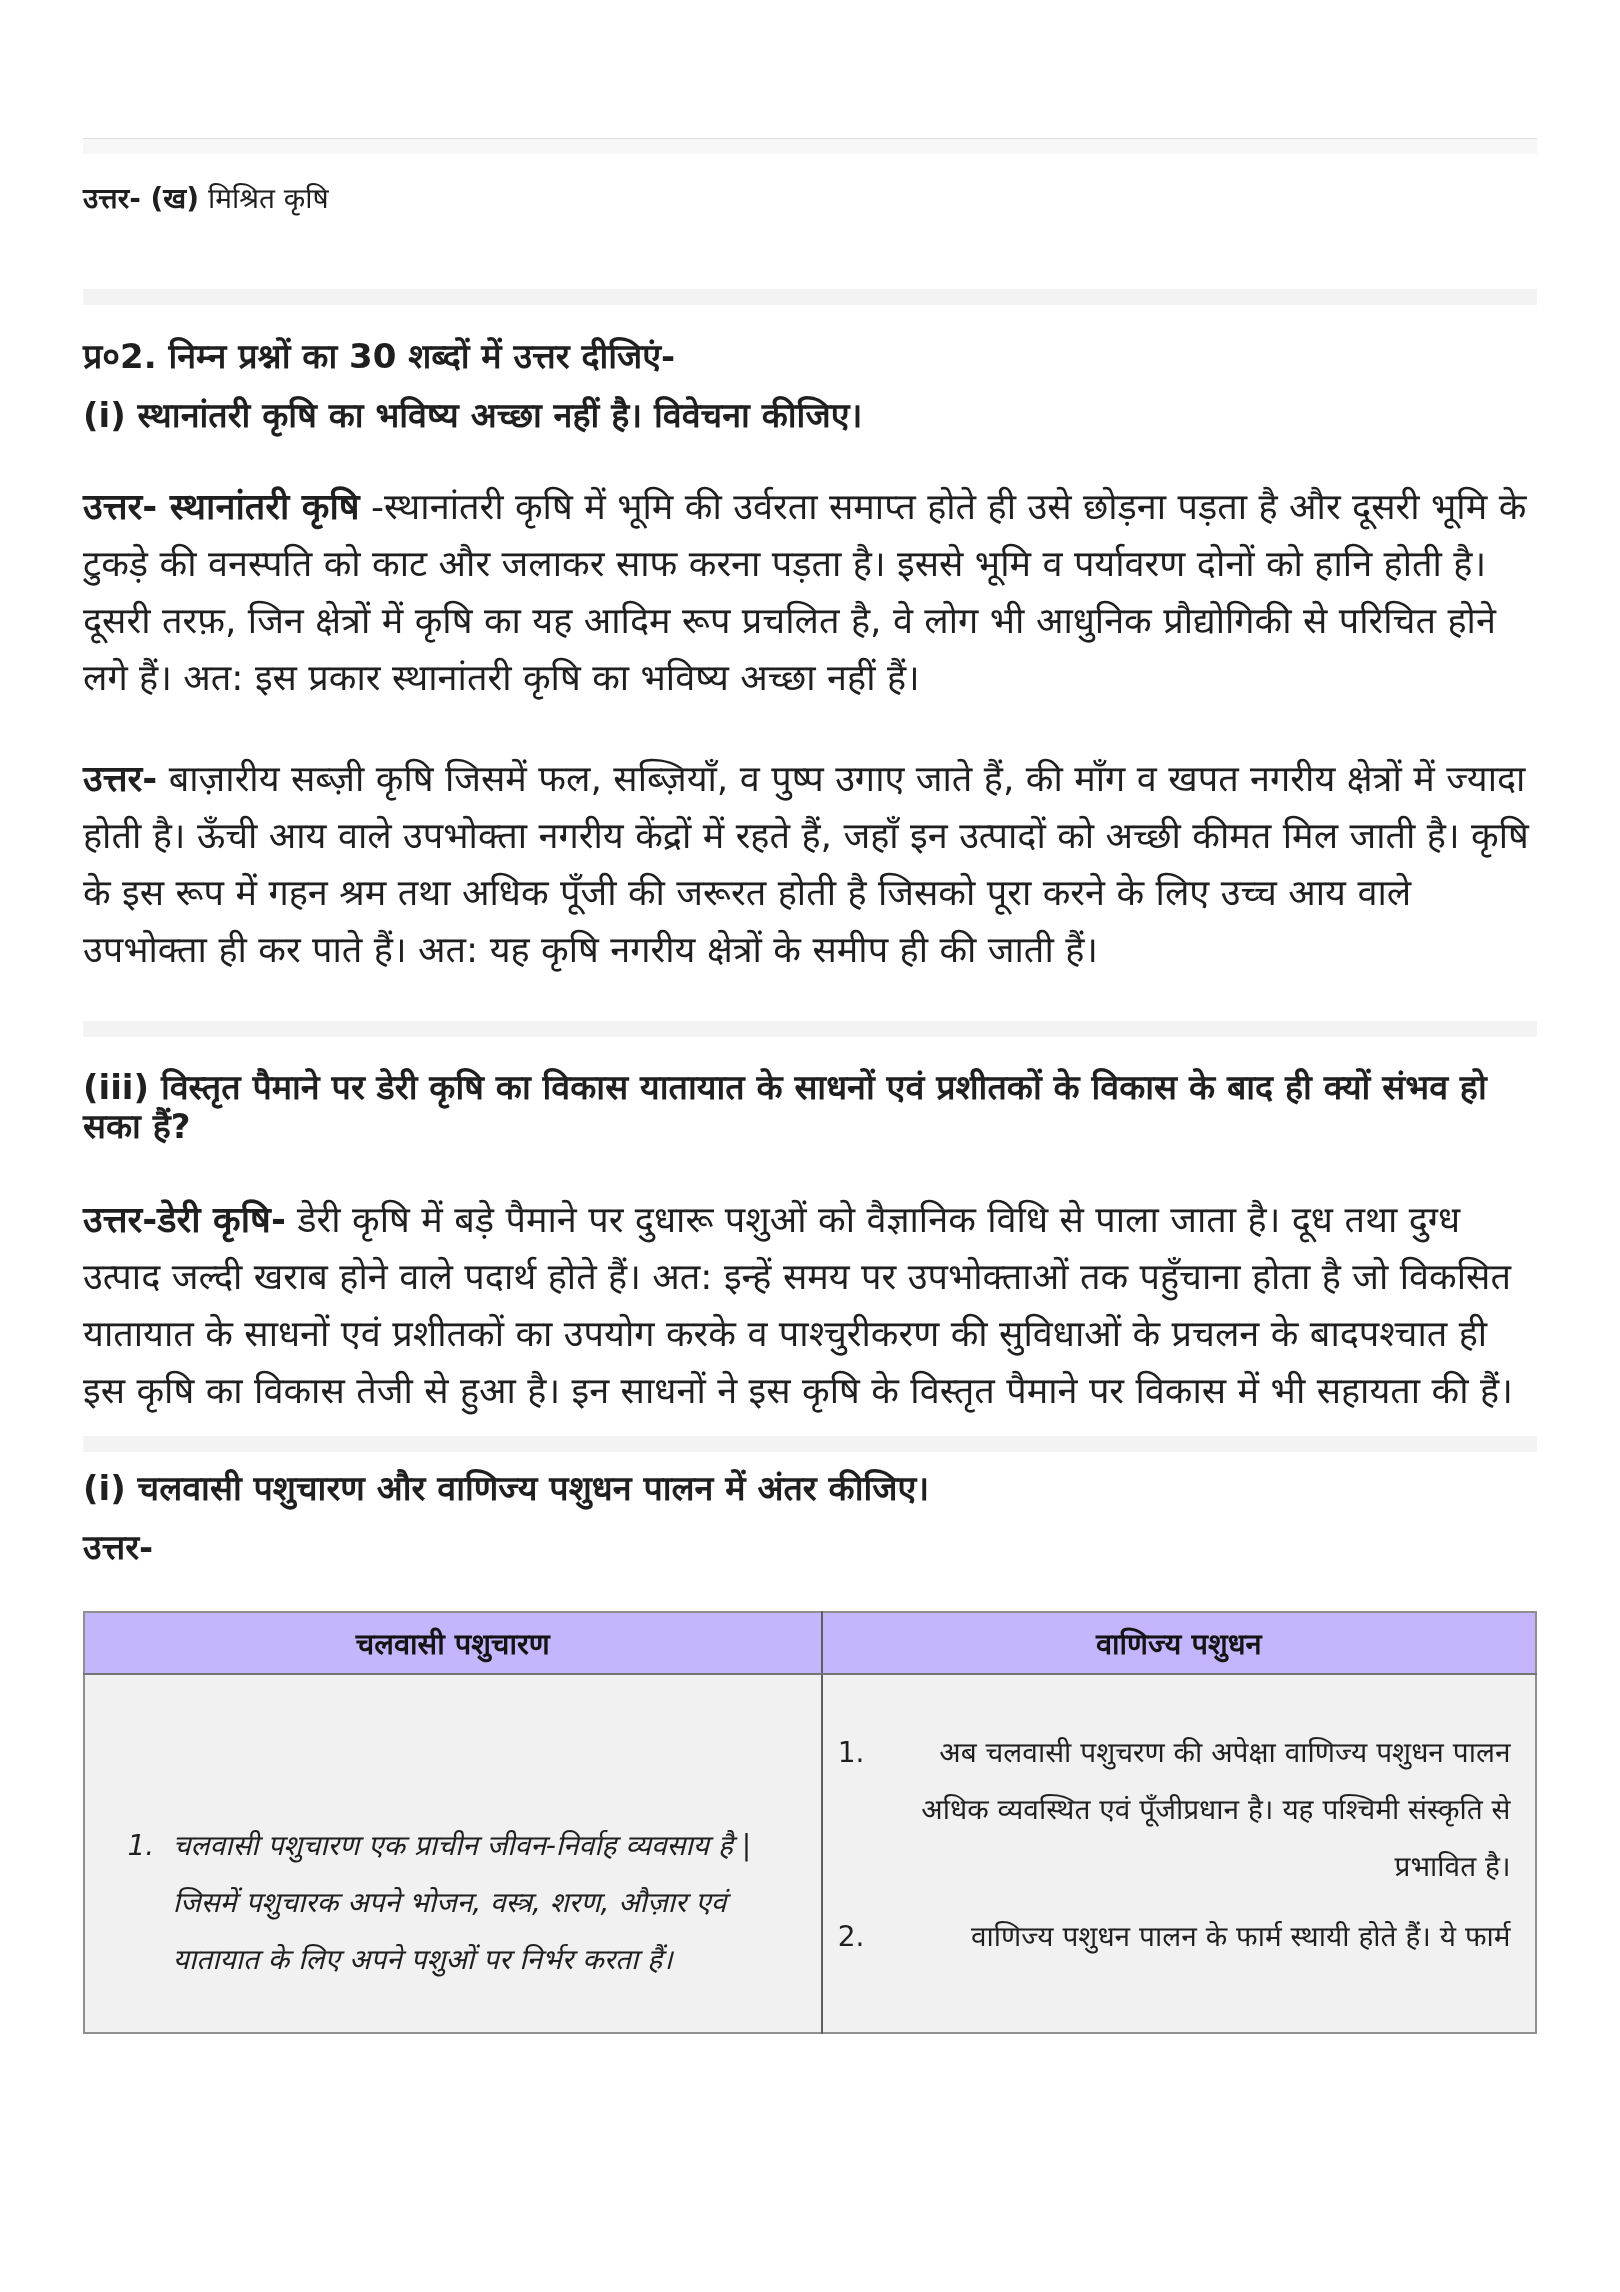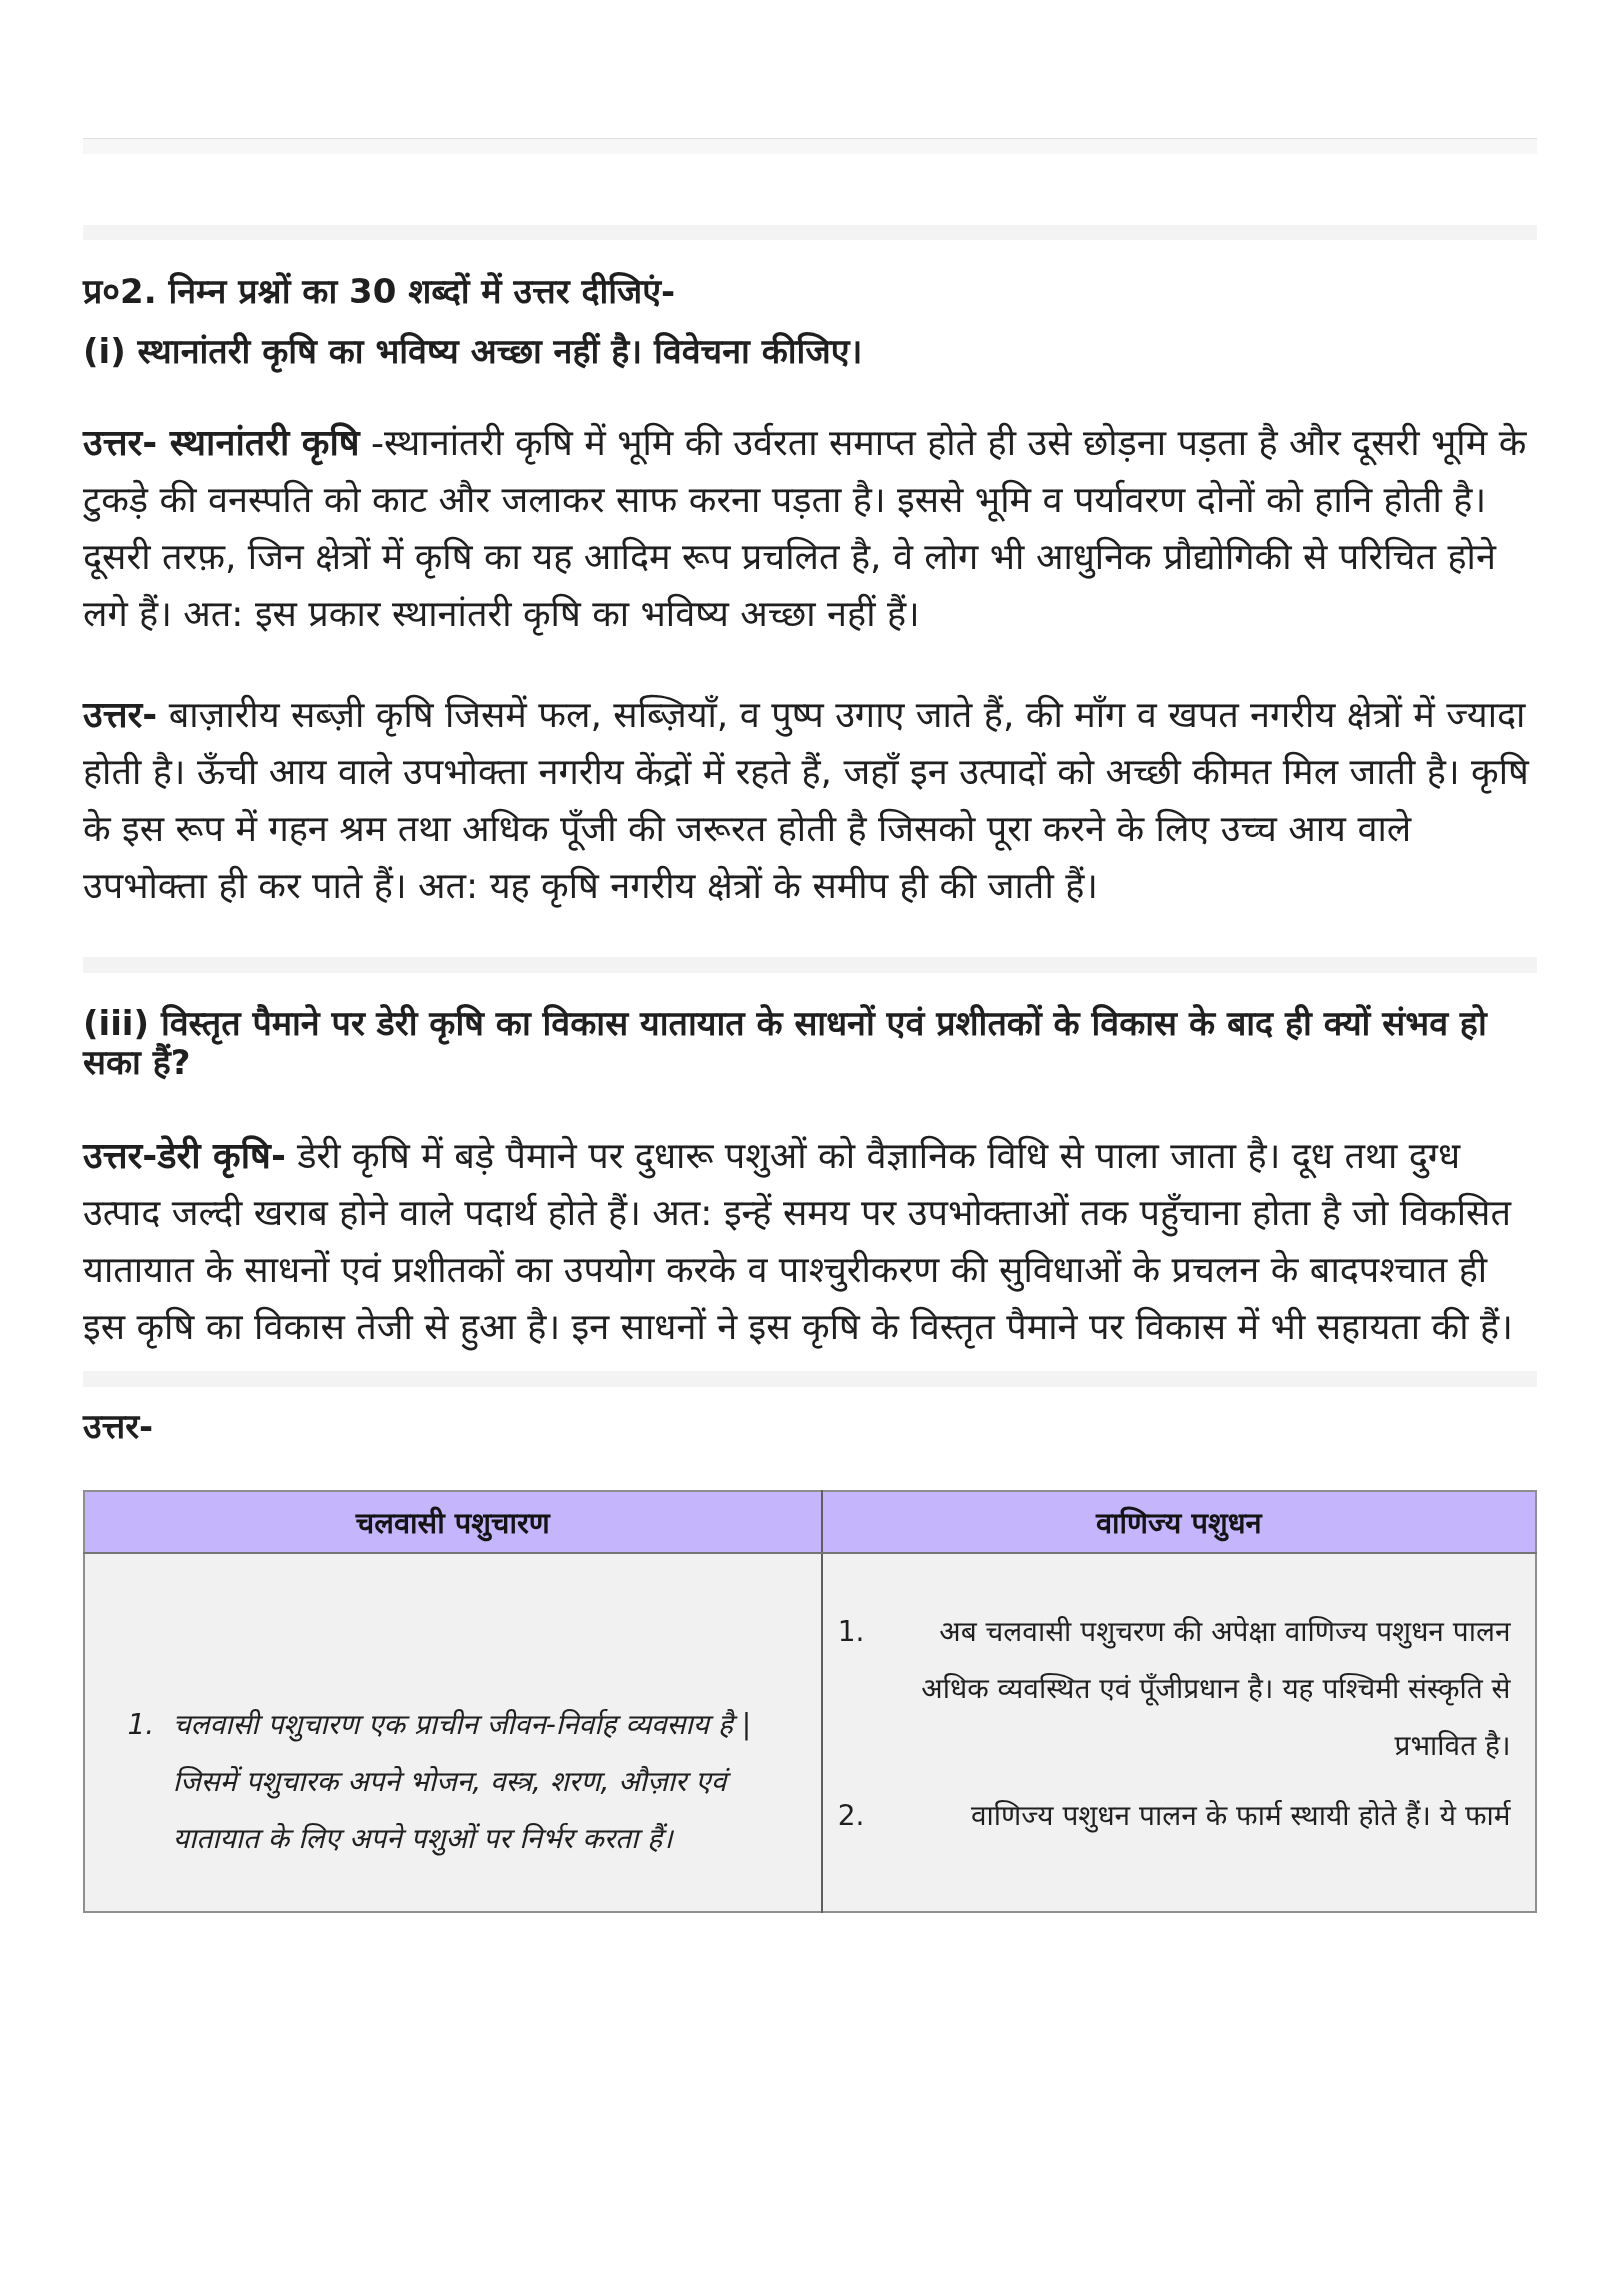--- a/index.html
+++ b/index.html
@@ -81,20 +81,23 @@
   table.cmp li { padding-left: 9.8px; margin-bottom: 13.7px; }
   table.cmp li:last-child { margin-bottom: 0; }
 </style>
 </head>
 <body>
 
 <div class="page">
 
   <div class="band first" style="margin-top:138px;"></div>
 
+  <div class="line" style="margin-top:25.5px;">
+    <span class="bold">उत्तर- (ख)</span><span> मिश्रित कृषि</span>
+  </div>
 
   <div class="band" style="margin-top:71px;"></div>
 
   <div class="qheading" style="margin-top:32px;">प्र०2. निम्न प्रश्नों का 30 शब्दों में उत्तर दीजिएं-</div>
 
   <div class="qheading" style="margin-top:20.6px;">(i) स्थानांतरी कृषि का भविष्य अच्छा नहीं है। विवेचना कीजिए।</div>
 
   <div class="para" style="margin-top:43px;">
     <span class="lead">उत्तर- स्थानांतरी कृषि</span><span> -स्थानांतरी कृषि में भूमि की उर्वरता समाप्त होते ही उसे छोड़ना पड़ता है और दूसरी भूमि के टुकड़े की वनस्पति को काट और जलाकर साफ करना पड़ता है। इससे भूमि व पर्यावरण दोनों को हानि होती है। दूसरी तरफ़, जिन क्षेत्रों में कृषि का यह आदिम रूप प्रचलित है, वे लोग भी आधुनिक प्रौद्योगिकी से परिचित होने लगे हैं। अत: इस प्रकार स्थानांतरी कृषि का भविष्य अच्छा नहीं हैं।</span>
   </div>
@@ -108,20 +111,21 @@
 
   <div class="qheading" style="margin-top:31px;">(iii) विस्तृत पैमाने पर डेरी कृषि का विकास यातायात के साधनों एवं प्रशीतकों के विकास के बाद ही क्यों संभव हो सका हैं?</div>
 
   <div class="para" style="margin-top:45px;">
     <span class="lead">उत्तर-डेरी कृषि-</span><span> डेरी कृषि में बड़े पैमाने पर दुधारू पशुओं को वैज्ञानिक विधि से पाला जाता है। दूध तथा दुग्ध उत्पाद जल्दी खराब होने वाले पदार्थ होते हैं। अत: इन्हें समय पर उपभोक्ताओं तक पहुँचाना होता है जो विकसित यातायात के साधनों एवं प्रशीतकों का उपयोग करके व पाश्चुरीकरण की सुविधाओं के प्रचलन के बादपश्चात ही इस कृषि का विकास तेजी से हुआ है। इन साधनों ने इस कृषि के विस्तृत पैमाने पर विकास में भी सहायता की हैं।</span>
   </div>
 
   <div class="band" style="margin-top:16.7px;"></div>
 
 
+  <div class="qheading" style="margin-top:17.6px;">(i) चलवासी पशुचारण और वाणिज्य पशुधन पालन में अंतर कीजिए।</div>
 
   <div class="qheading" style="margin-top:19.6px;">उत्तर-</div>
 
   <table class="cmp">
     <thead>
       <tr>
         <th class="c1">चलवासी पशुचारण</th>
         <th class="c2">वाणिज्य पशुधन</th>
       </tr>
     </thead>

